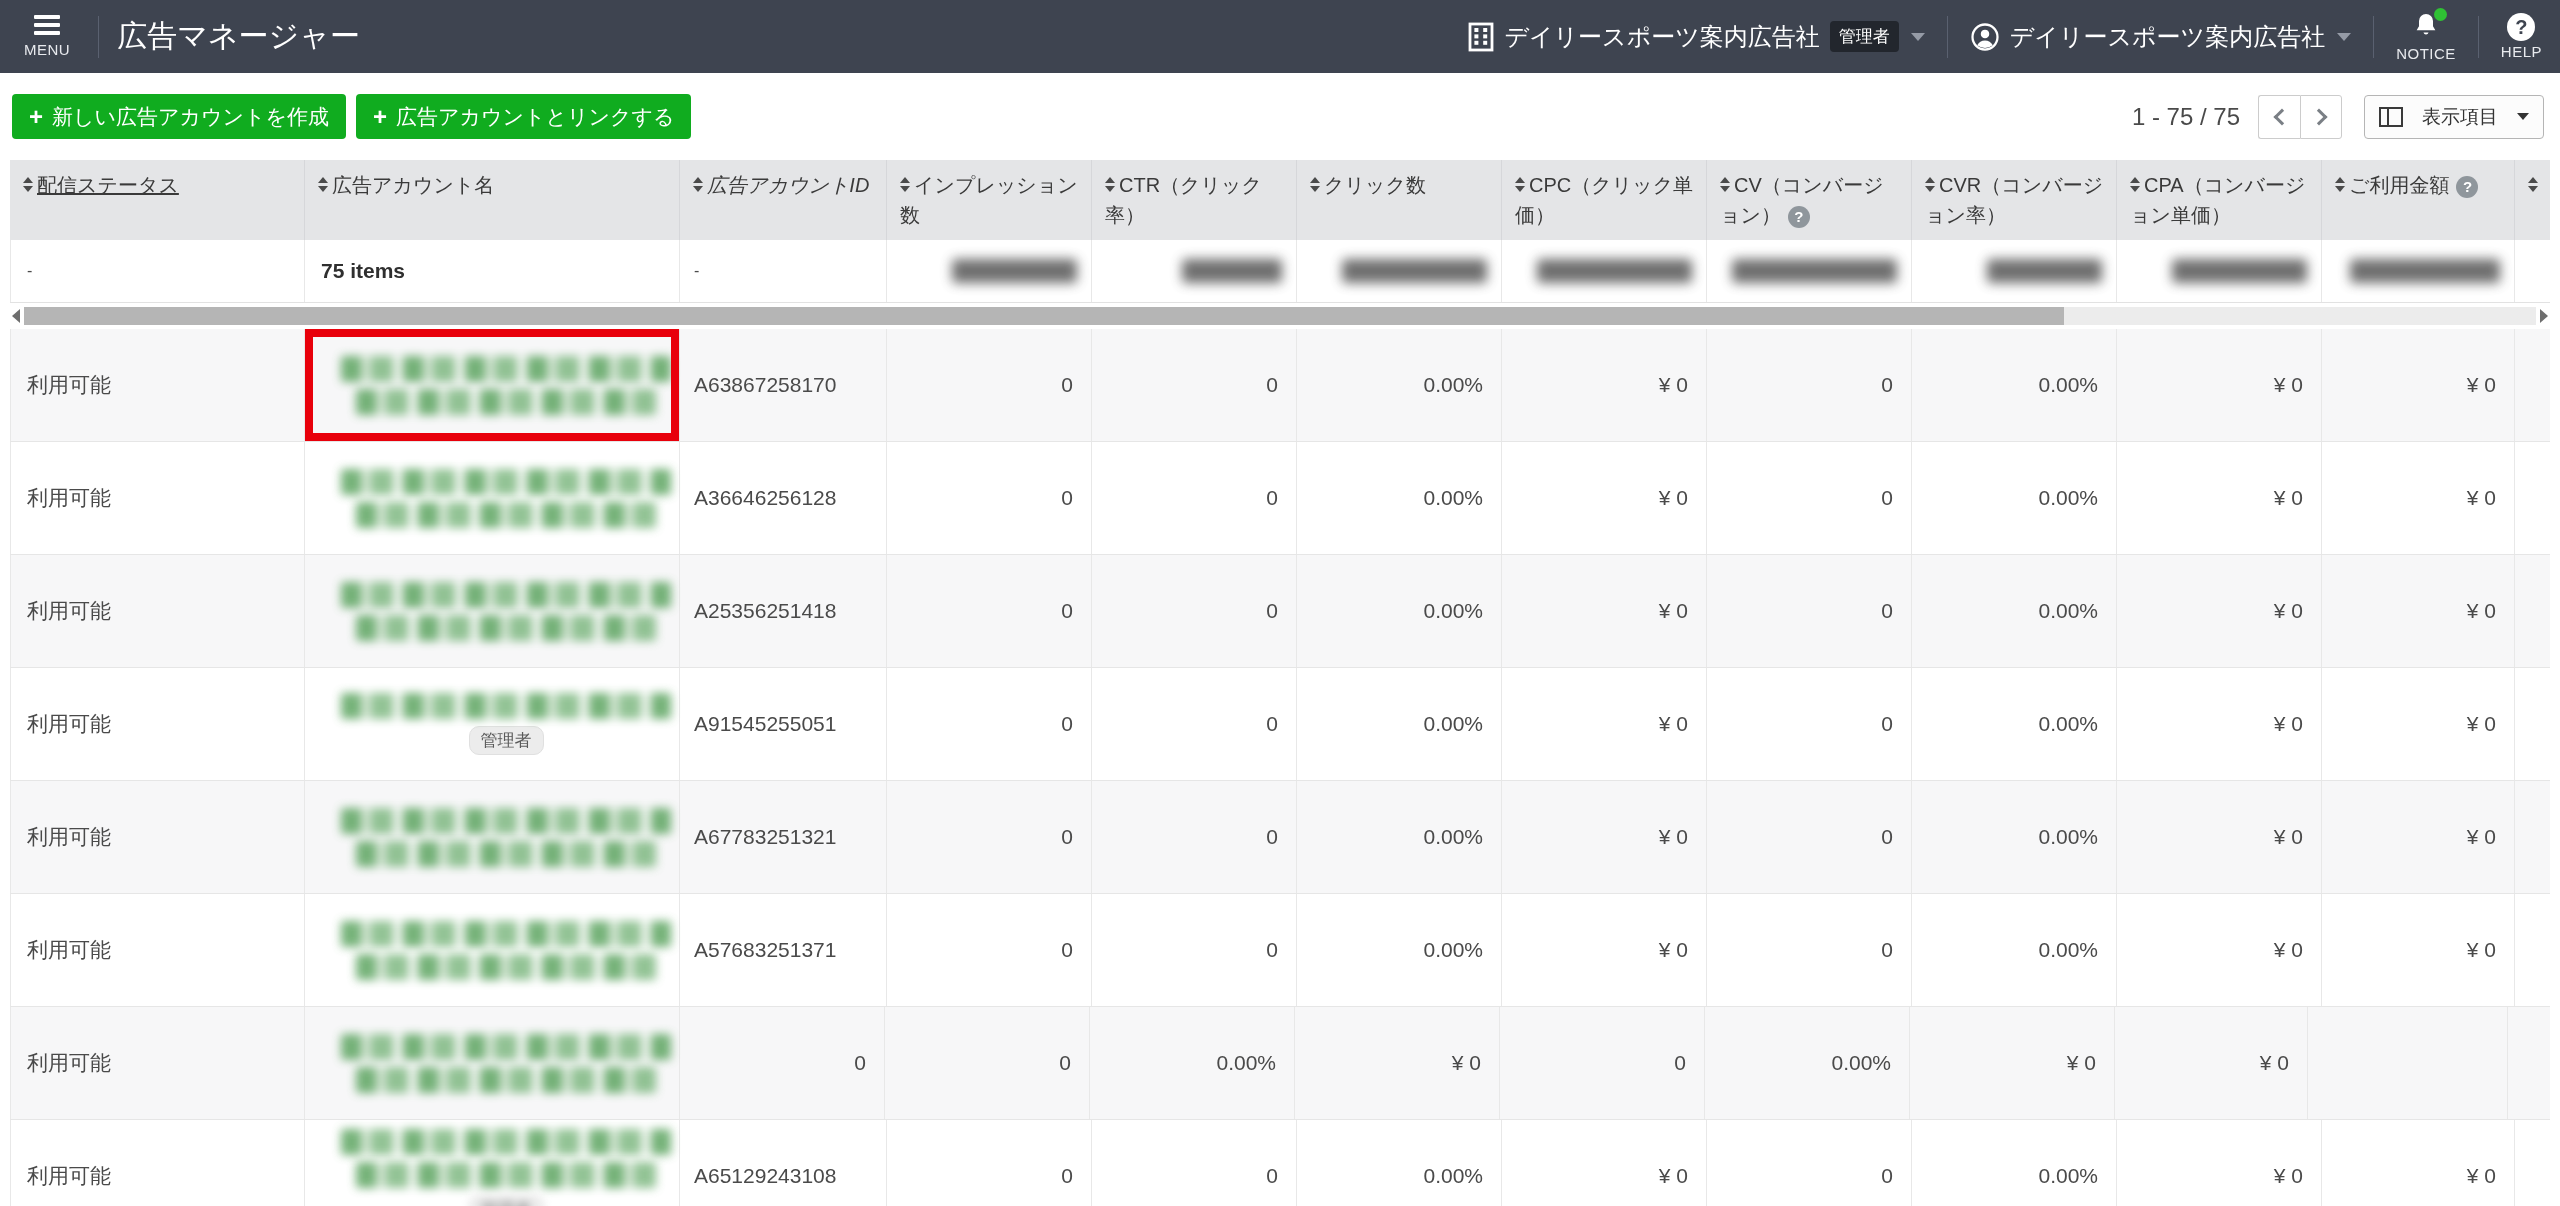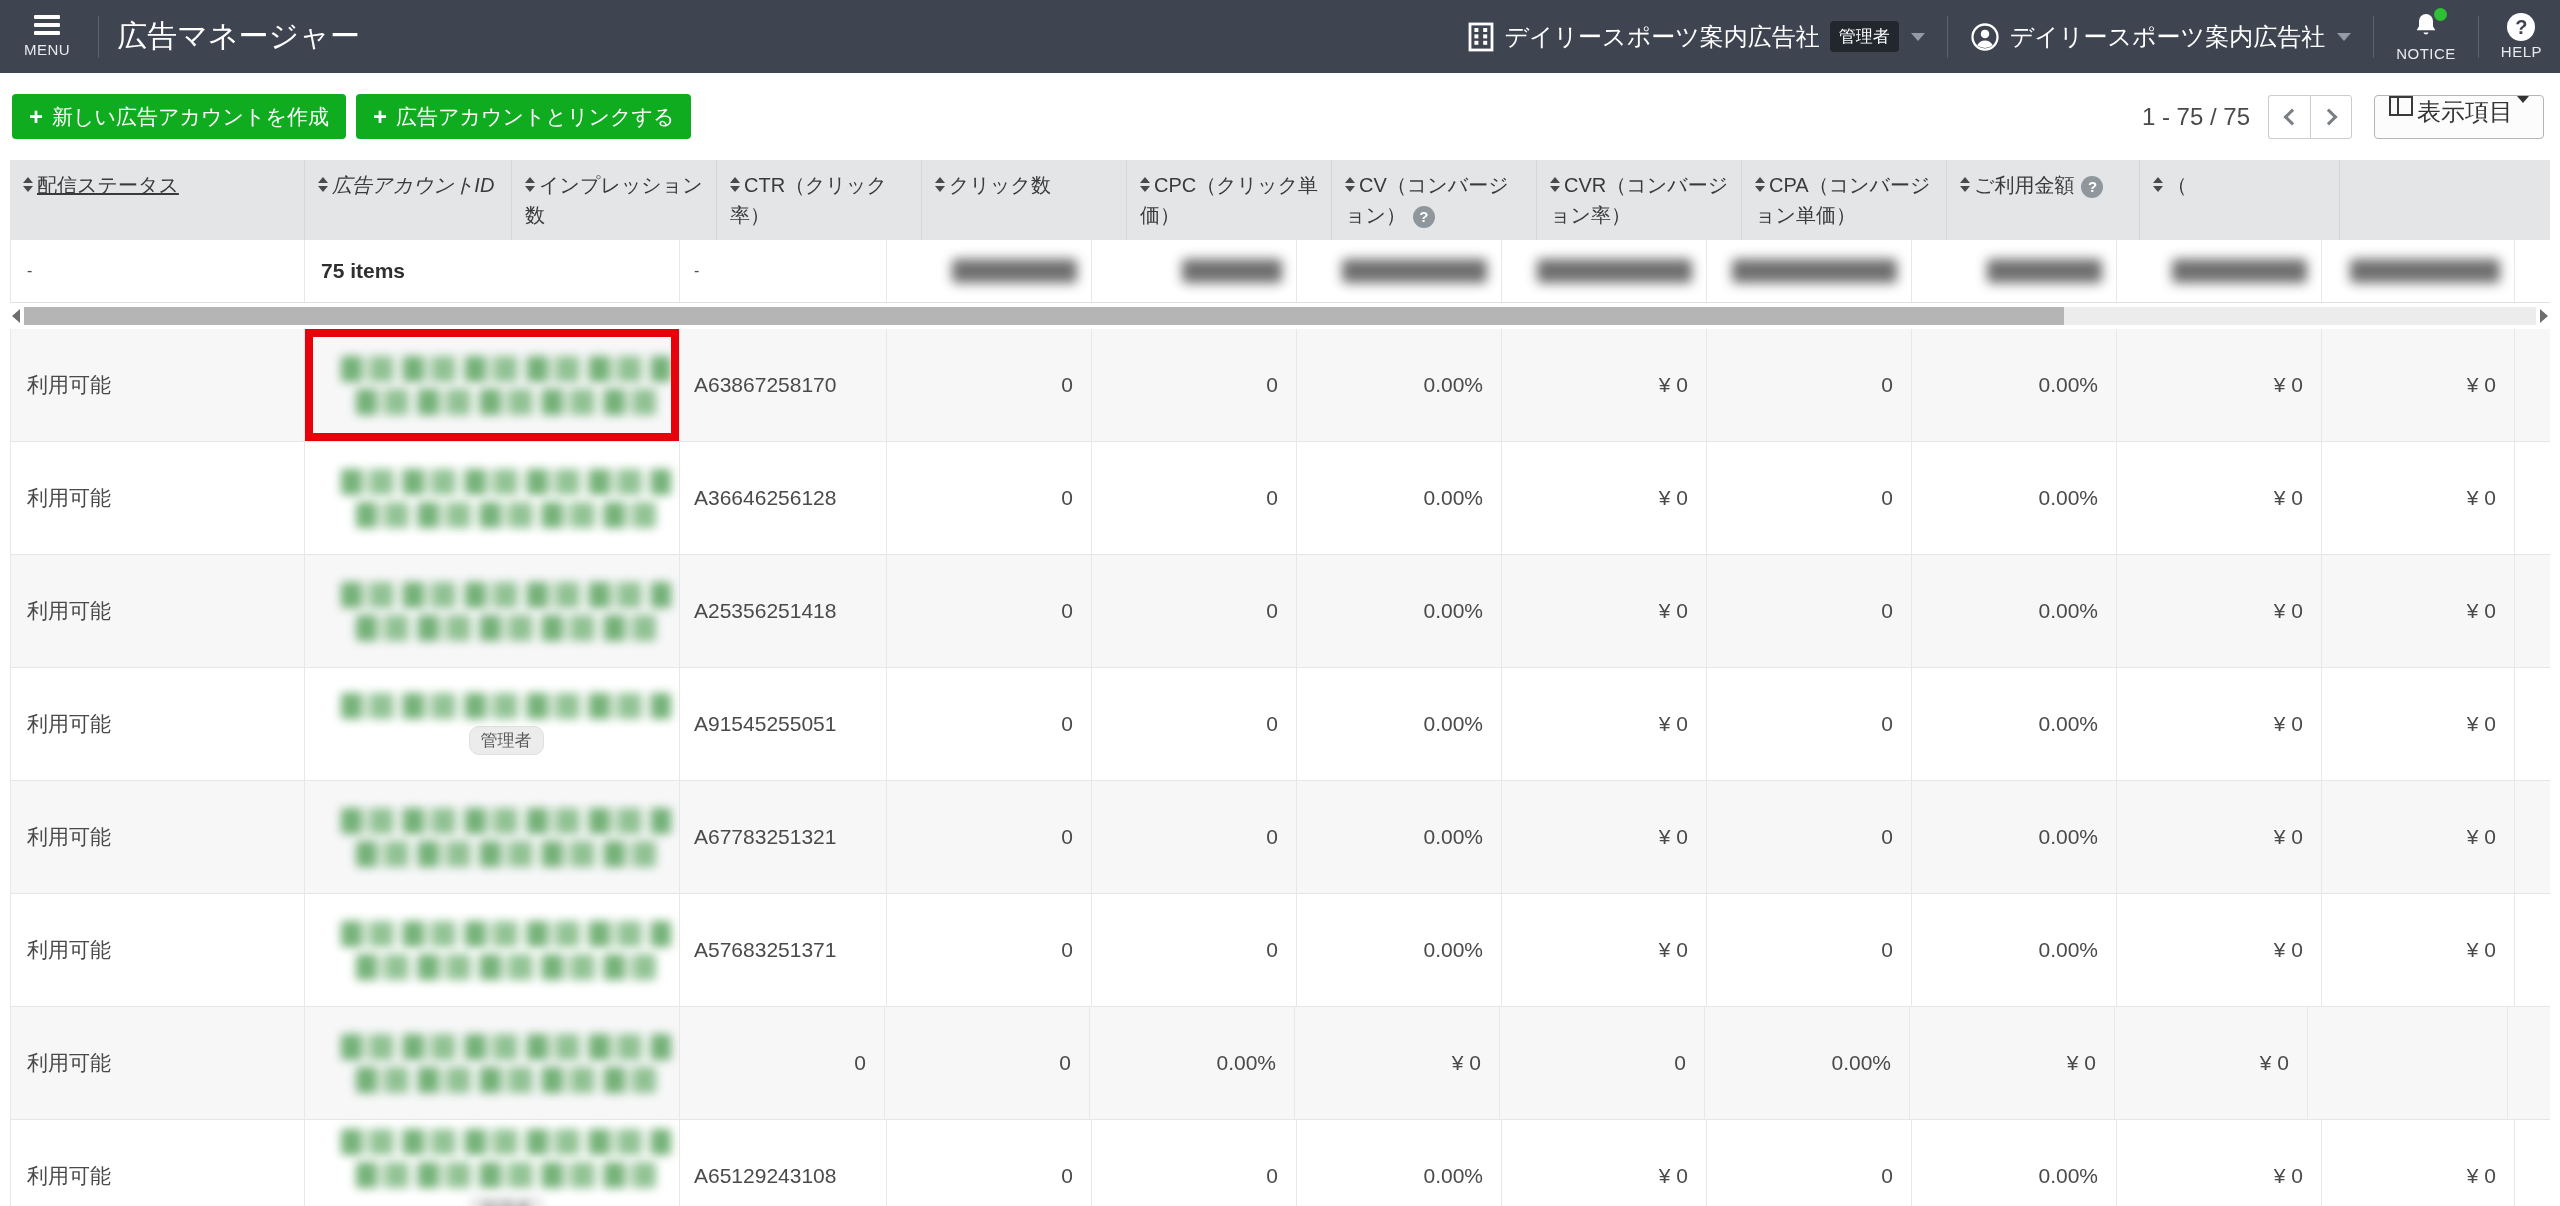--- a/index.html
+++ b/index.html
@@ -41,21 +41,21 @@
   .page-label { font-size:24px; color:#4a4a4a; margin-right:18px; }
   .navgroup { display:flex; margin-right:22px; }
   .navbtn { width:42px; height:44px; background:#fff; border:1px solid #ccc; display:flex;
     align-items:center; justify-content:center; cursor:pointer; }
   .navbtn.prev { border-radius:3px 0 0 3px; border-right:none; }
   .navbtn.next { border-radius:0 3px 3px 0; }
   .chev { width:12px; height:12px; border-left:3px solid #7a7f85; border-bottom:3px solid #7a7f85; }
   .chev.left  { transform:rotate(45deg); margin-left:4px; }
   .chev.right { transform:rotate(-135deg); margin-right:4px; }
   .colbtn { height:44px; border:1px solid #b5b5b5; border-radius:4px; background:#fcfcfc;
-    display:flex; align-items:flex-start; gap:4px; padding:0 14px; font-size:24px; color:#333;
+    display:flex; align-items:center; gap:19px; padding:0 14px; font-size:19px; color:#333;
     cursor:pointer; font-family:inherit; }
   .colbtn .caret2 { width:0; height:0; border-left:6px solid transparent; border-right:6px solid transparent;
     border-top:7px solid #333; }
 
   
   .table-wrap { margin:0 10px; width:2540px; overflow:hidden; }
   .thead { display:flex; background:var(--header_bg,#e4e5e7); }
   .th { flex:none; min-height:80px; padding:10px 8px 10px 13px; font-size:20px; line-height:30px;
     color:#3a3a3a; display:block; border-right:1px solid #d6d7da; cursor:pointer; }
   .sort { display:inline-flex; flex-direction:column; vertical-align:middle; margin-right:4px;
@@ -187,20 +187,24 @@
     </button>
   </div>
 </div>
 
 <div class="table-wrap">
   <div class="thead">
       <div class="th" style="width: 295px; text-decoration: underline;"><div class="sort">
           <i class="tri up"></i>
           <i class="tri dn"></i>
         </div><span>配信ステータス</span></div>
+      <div class="th" style="width: 375px;"><div class="sort">
+          <i class="tri up"></i>
+          <i class="tri dn"></i>
+        </div><span>広告アカウント名</span></div>
       <div class="th" style="width: 207px; font-style: italic;"><div class="sort">
           <i class="tri up"></i>
           <i class="tri dn"></i>
         </div><span>広告アカウントID</span></div>
       <div class="th" style="width: 205px;"><div class="sort">
           <i class="tri up"></i>
           <i class="tri dn"></i>
         </div><span>インプレッション数</span></div>
       <div class="th" style="width: 205px;"><div class="sort">
           <i class="tri up"></i>

